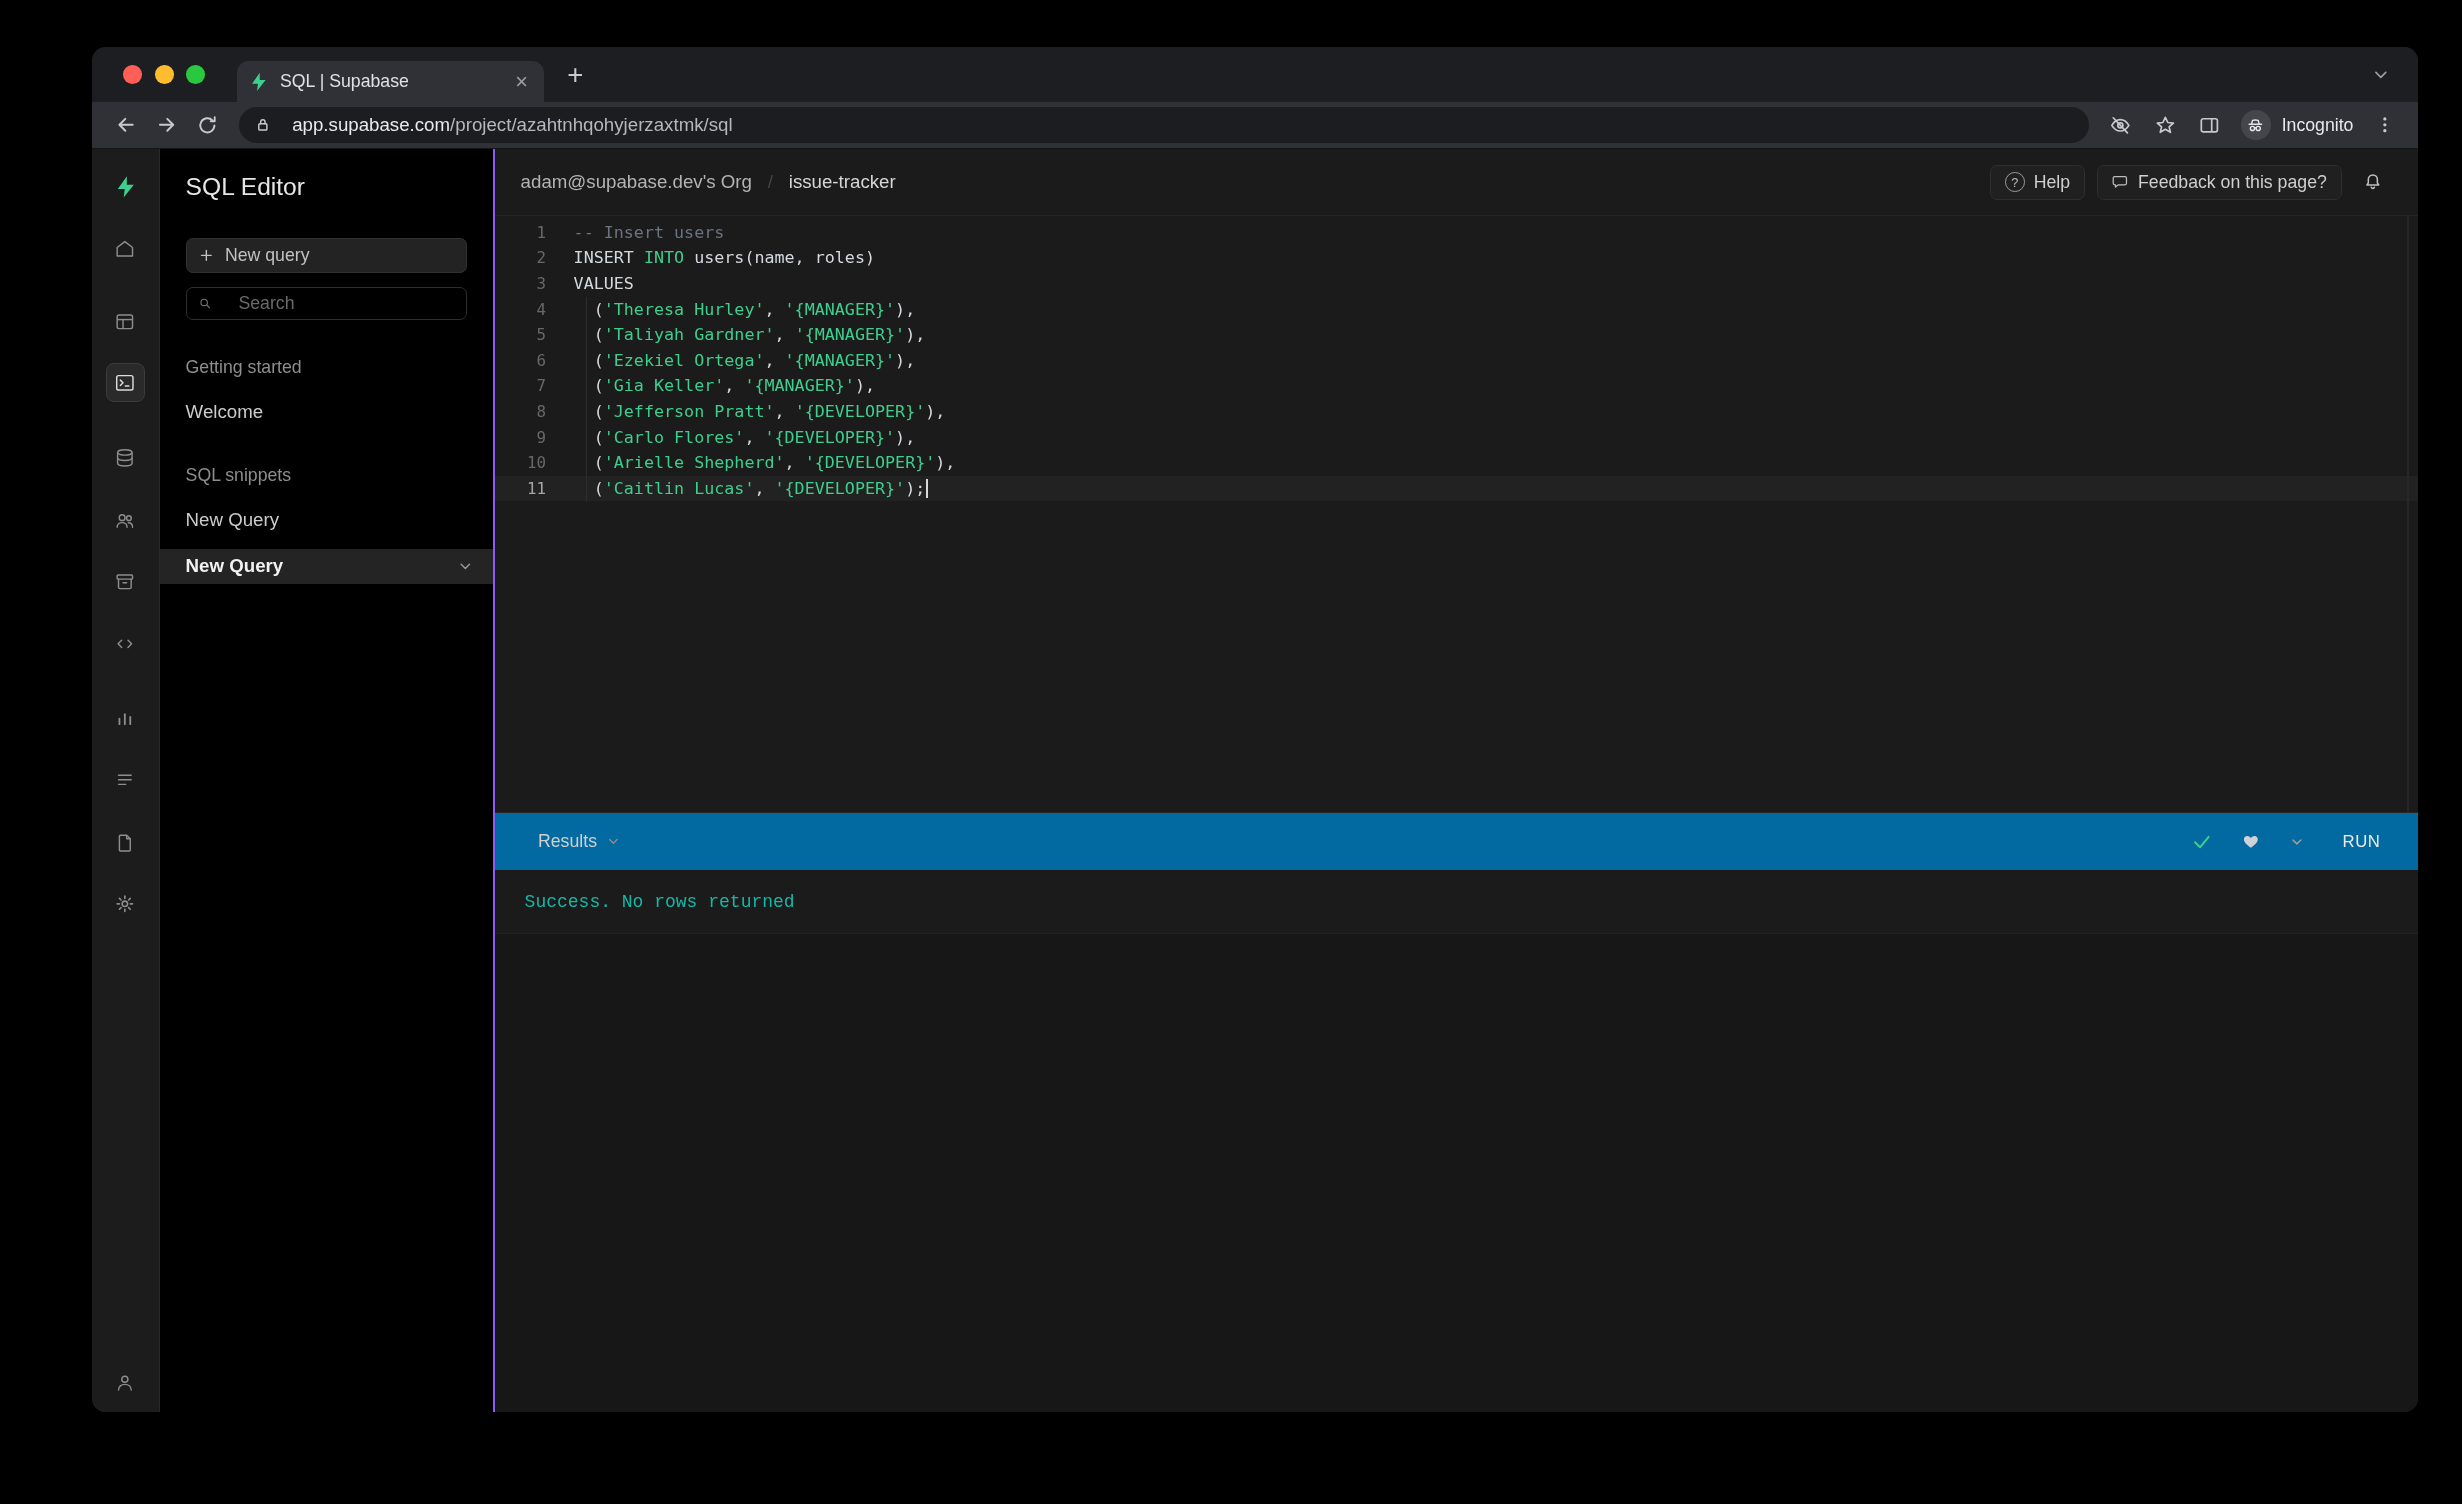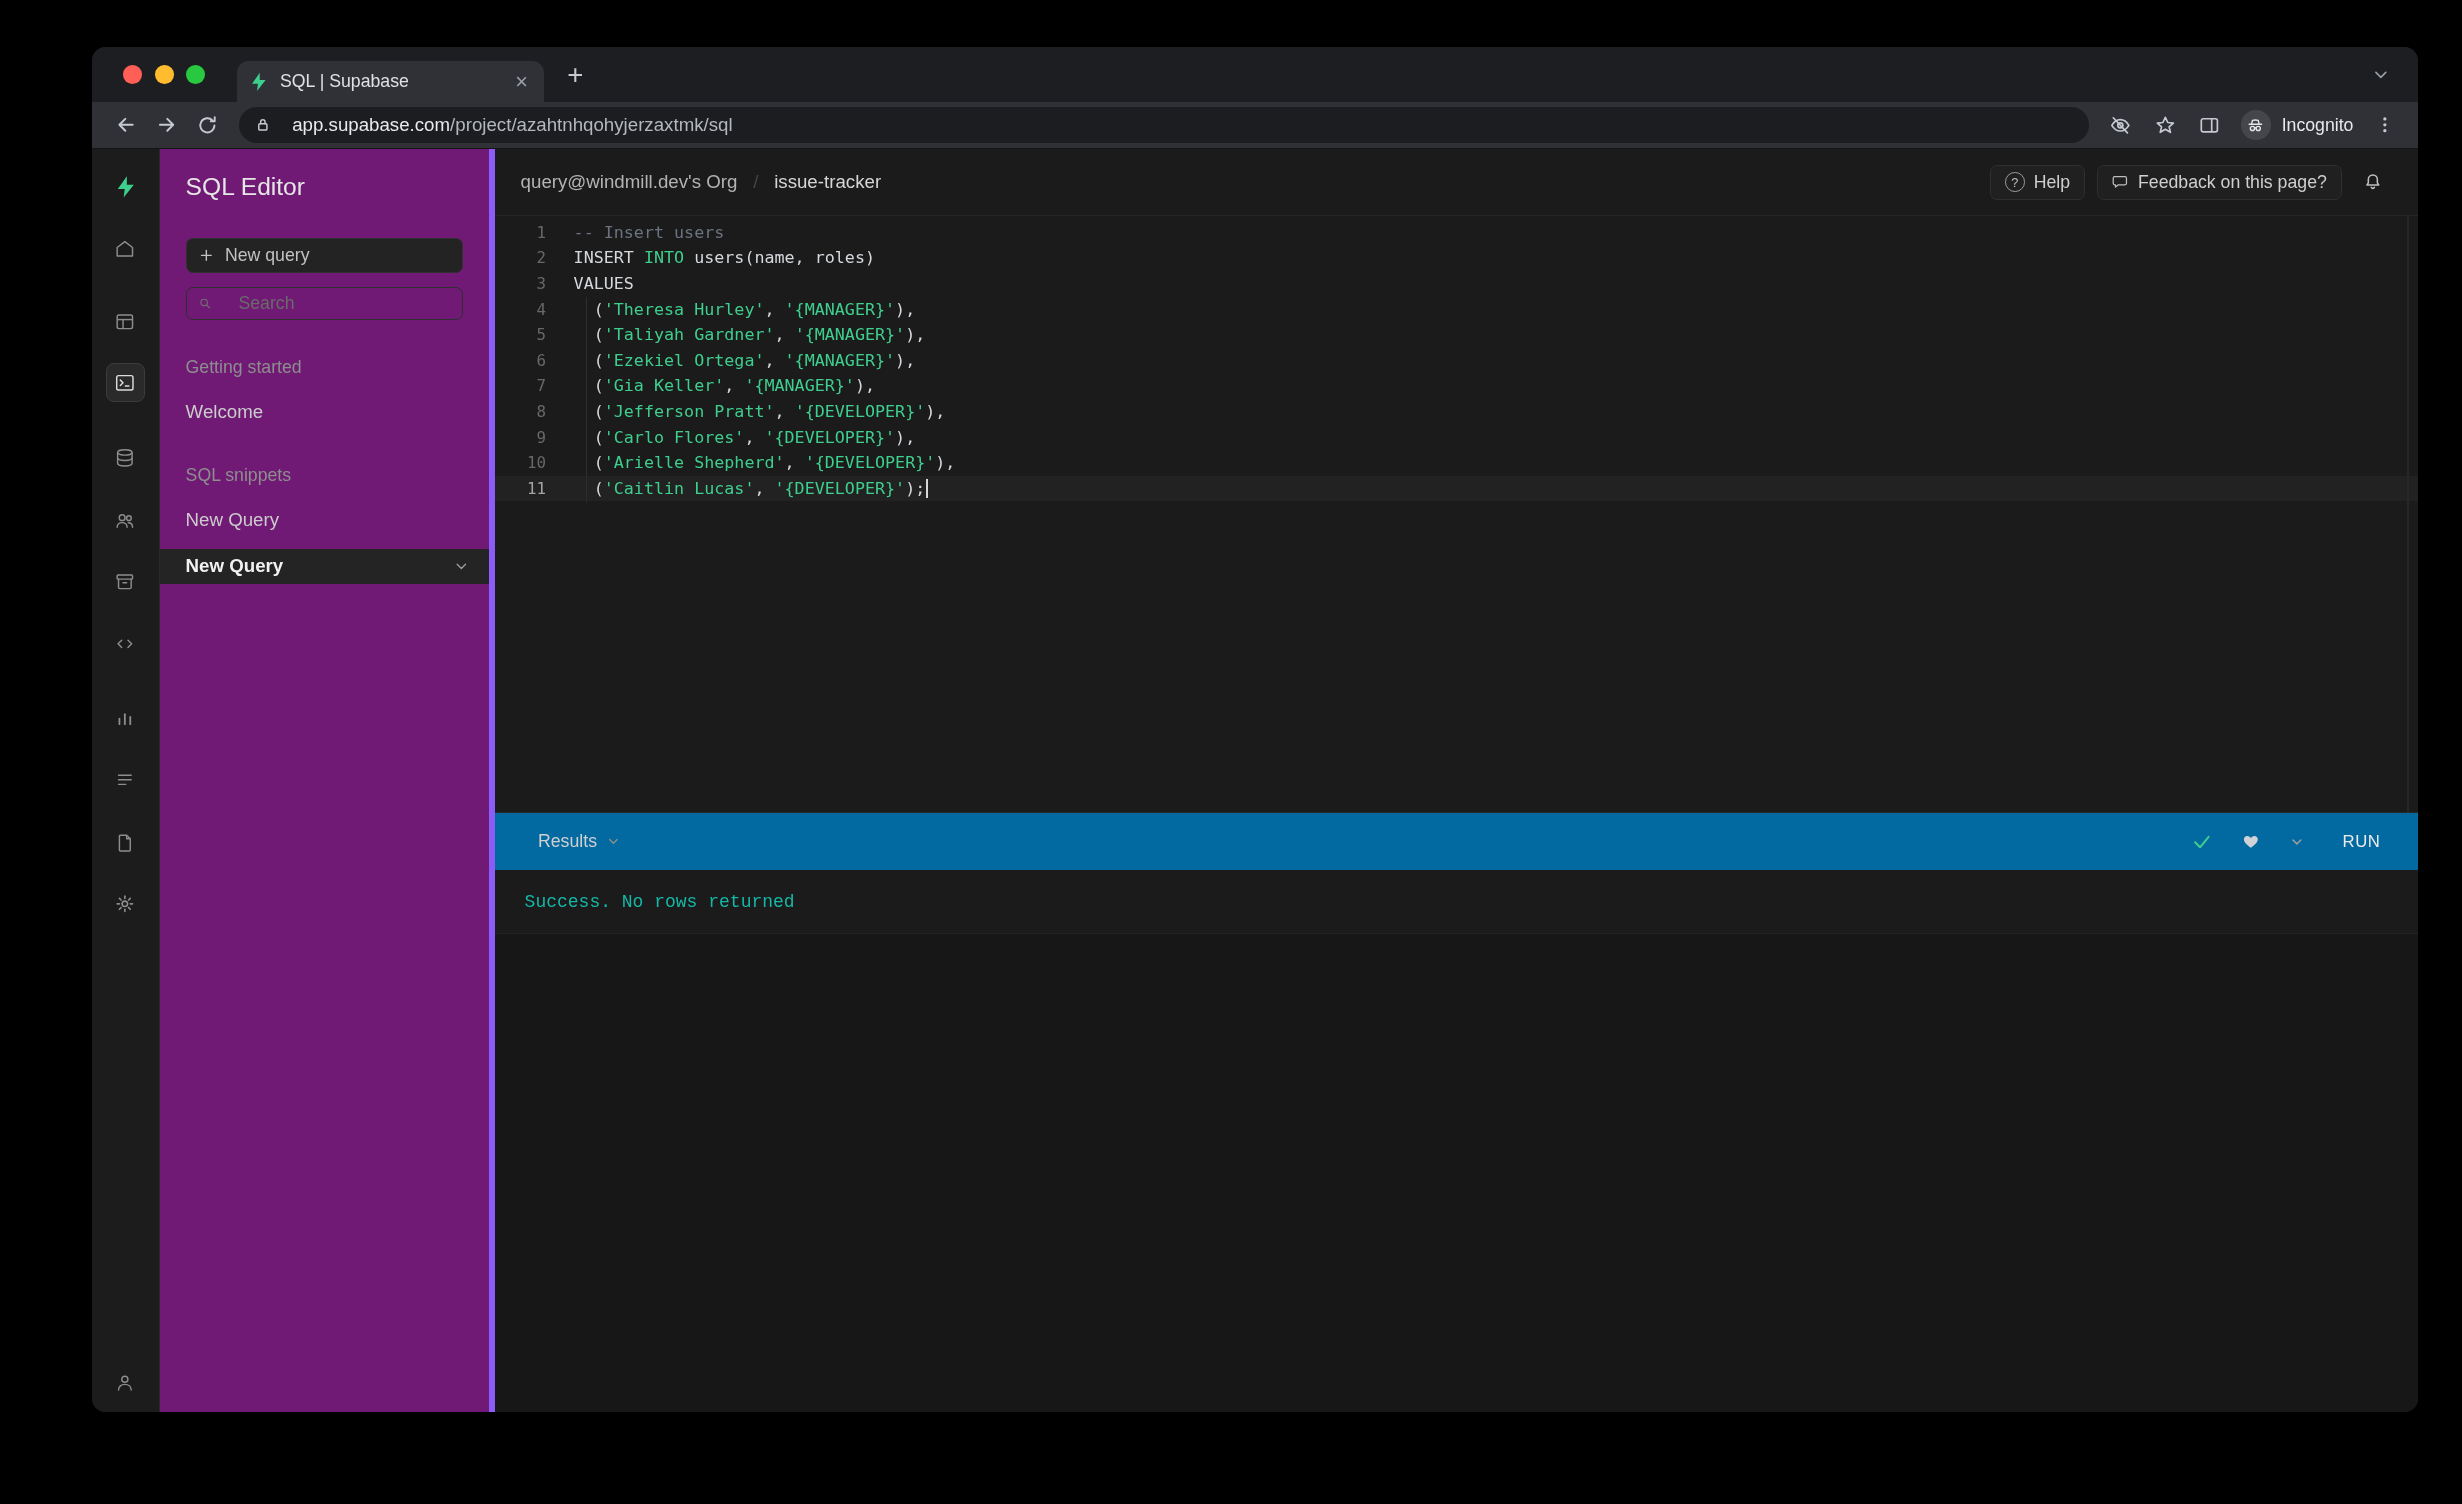--- a/index.html
+++ b/index.html
@@ -40,21 +40,21 @@
 
   
   .app { flex:1; display:flex; min-height:0; background:#1b1b1b; }
 
   .rail { width:68px; background:#1c1c1c; border-right:1px solid #292929; position:relative; flex:none; }
   .ri { position:absolute; left:13.8px; width:39px; height:39px; border-radius:7.9px;
     display:flex; align-items:center; justify-content:center; color:#8d8d8d; }
   .ri.active { background:#2a2a2a; border:1px solid #3c3c3c; color:#dcdcdc; }
   .ri.logo { color:#3ecf8e; }
 
-  .sidebar { width:335px; background:#701a75; border-right:6px solid #8b5cf6; flex:none;
+  .sidebar { width:335px; background:#000000; border-right:2px solid #8b5cf6; flex:none;
     display:flex; flex-direction:column; }
   .sb-header { height:75px; display:flex; align-items:center; padding:0 25.6px; flex:none; }
   .sb-title { font-size:24.6px; font-weight:500; color:#e6e6e6; }
   .new-query-btn { margin:13.8px 25.6px 0; height:35px; border:1px solid #313131; background:#232323;
     border-radius:6.9px; display:flex; align-items:center; gap:9.9px; padding:0 11.8px;
     color:#c2c2c2; font-size:17.7px; }
   .search-box { margin:13.8px 25.6px 0; height:33px; border:1px solid #2e2e2e; border-radius:6.9px;
     display:flex; align-items:center; gap:26px; padding:0 11.8px; }
   .search-box input { background:transparent; border:none; outline:none; color:#b9b9b9;
     font-size:17.7px; width:100%; font-family:"Liberation Sans", sans-serif; }
@@ -326,21 +326,21 @@
         <span class="lbl">New Query</span>
         <svg width="16.7" height="16.7" viewBox="0 0 24 24" fill="none" stroke="#9a9a9a" stroke-width="2" stroke-linecap="round">
             <polyline points="6 9 12 15 18 9"></polyline>
           </svg>
       </div>
     </div>
 
     <div class="main">
       <div class="content-header">
         <div class="crumbs">
-          <span class="crumb-org">query@windmill.dev's Org</span>
+          <span class="crumb-org">adam@supabase.dev's Org</span>
           <span class="crumb-sep">/</span>
           <span class="crumb-project">issue-tracker</span>
         </div>
         <div class="header-right">
           <div class="hbtn">
             <span class="qmark">?</span>
             <span>Help</span>
           </div>
           <div class="hbtn">
             <svg width="17.7" height="17.7" viewBox="0 0 24 24" fill="none" stroke="#bdbdbd" stroke-width="1.7" stroke-linejoin="round">

